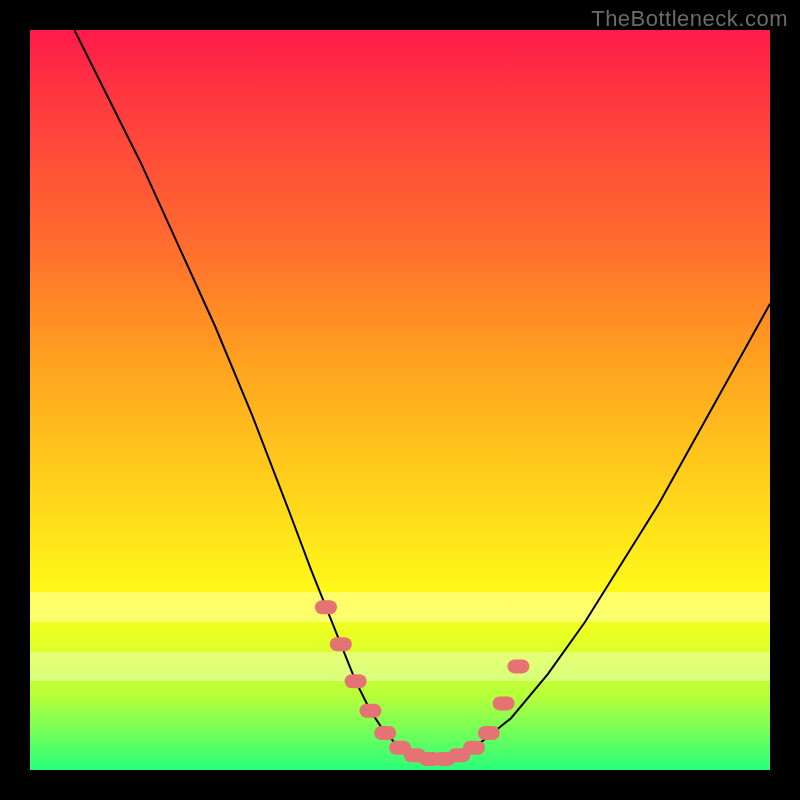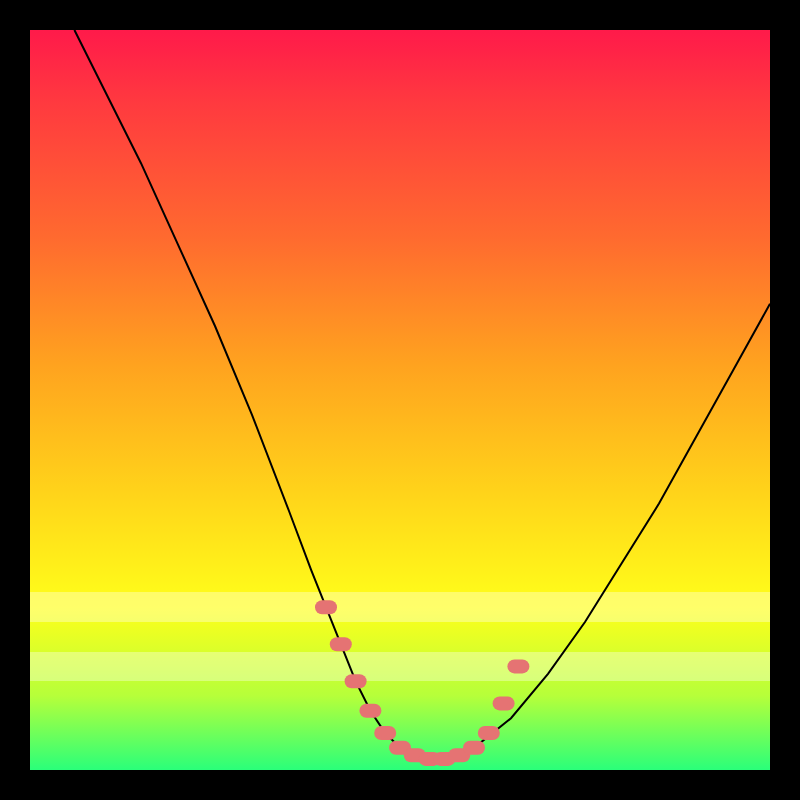--- a/index.html
+++ b/index.html
@@ -89,13 +89,14 @@
         <line x1="395.6" y1="728.9" x2="403.6" y2="728.9" class="dot-cap"></line>
         <line x1="410.4" y1="728.9" x2="418.4" y2="728.9" class="dot-cap"></line>
         <line x1="425.2" y1="725.2" x2="433.2" y2="725.2" class="dot-cap"></line>
         <line x1="440.0" y1="717.8" x2="448.0" y2="717.8" class="dot-cap"></line>
         <line x1="454.8" y1="703.0" x2="462.8" y2="703.0" class="dot-cap"></line>
         <line x1="469.6" y1="673.4" x2="477.6" y2="673.4" class="dot-cap"></line>
         <line x1="484.4" y1="636.4" x2="492.4" y2="636.4" class="dot-cap"></line>
       </g>
   </svg>
 
+  <div class="watermark">TheBottleneck.com</div>
 </div>
 
 </body></html>

